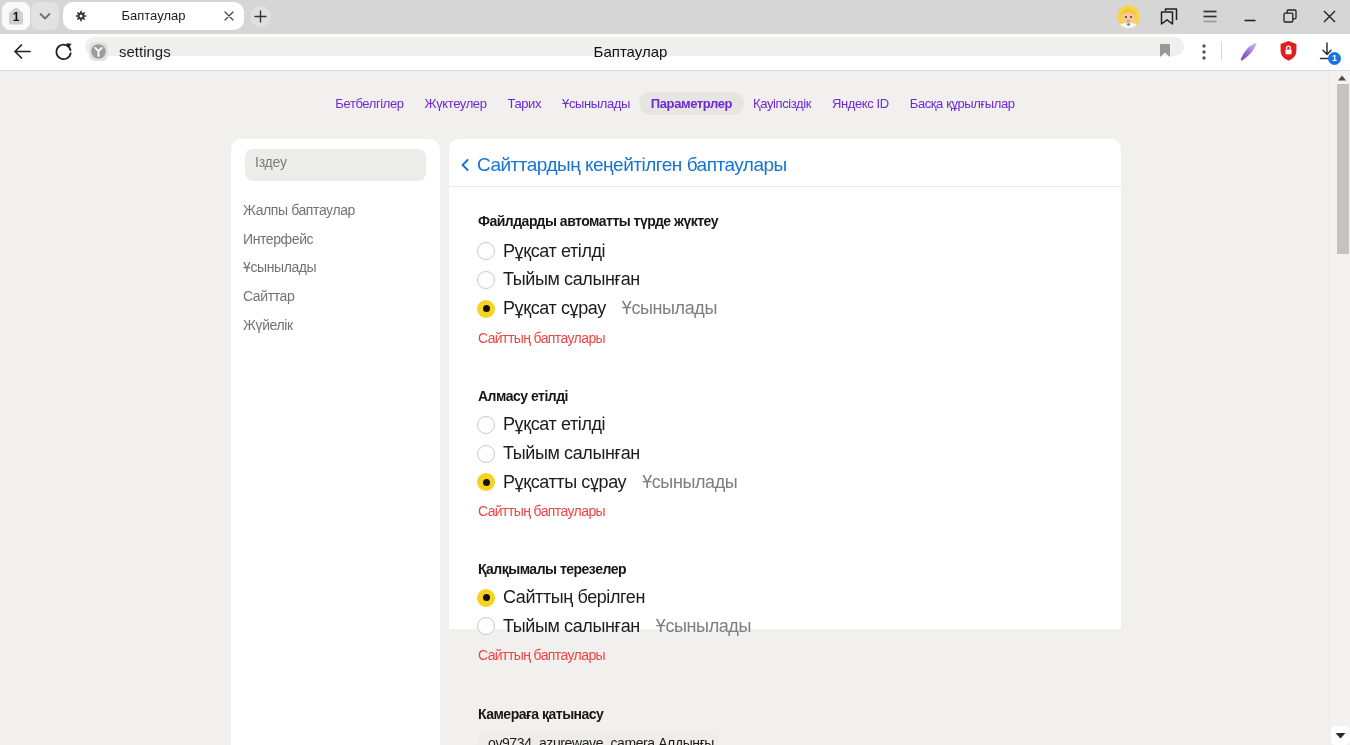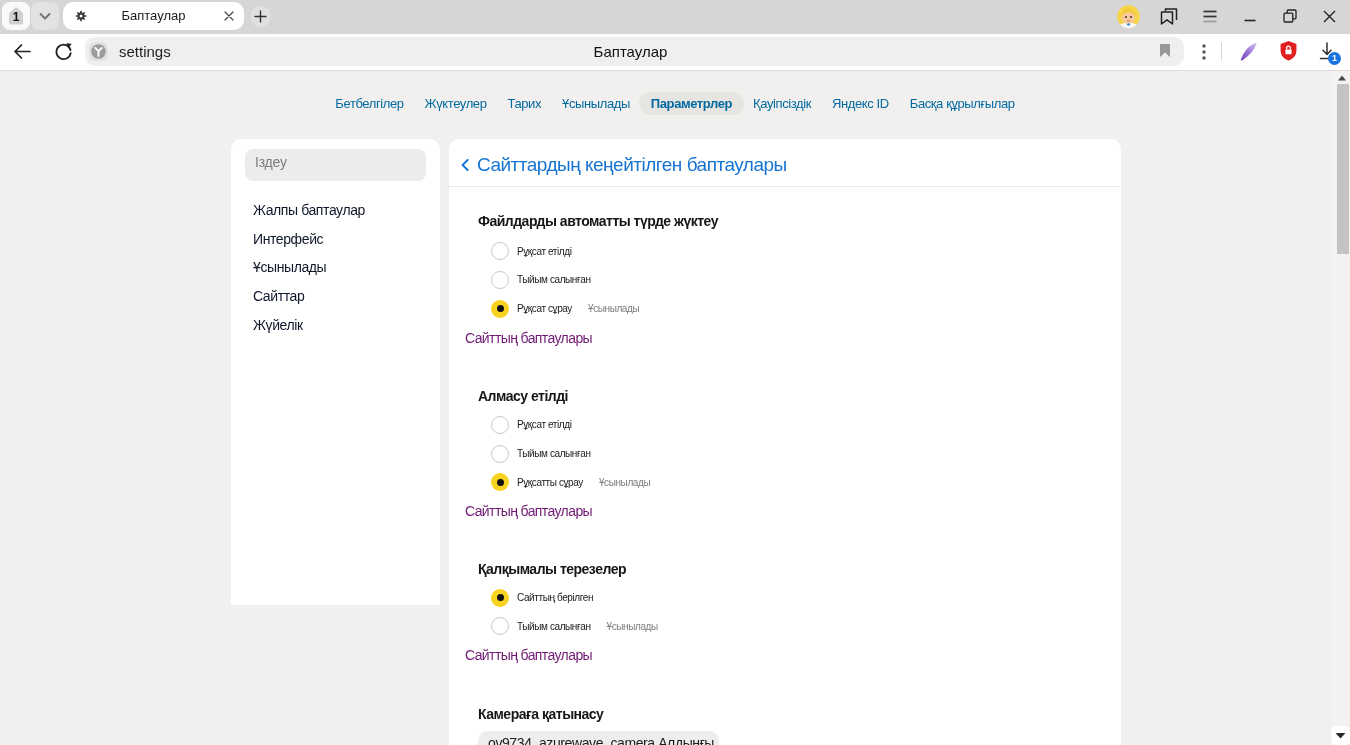--- a/index.html
+++ b/index.html
@@ -9,42 +9,42 @@
   
   #tabbar { position:absolute; left:0; top:0; width:1350px; height:34px; background:#d6d6d6; }
   #btnCount { position:absolute; left:2px; top:2px; width:28px; height:28px; background:#fafafa; border-radius:8px; }
   #btnDrop  { position:absolute; left:31px; top:2px; width:28px; height:28px; background:#e2e2e2; border-radius:8px; }
   #tab { position:absolute; left:63px; top:2px; width:181px; height:28px; background:#ffffff; border-radius:10px; }
   #tabTitle { position:absolute; left:0; top:0; width:181px; height:28px; line-height:28px; text-align:center; font-size:13px; color:#1c1c1c; }
   #btnPlus { position:absolute; left:250px; top:6px; width:21px; height:21px; background:#e0e0e0; border-radius:50%; }
   
   #addr { position:absolute; left:0; top:34px; width:1350px; height:36px; background:#ffffff; border-radius:10px 10px 0 0; }
   #addrline { position:absolute; left:0; top:70px; width:1350px; height:1px; background:#dfdddb; }
-  #field { position:absolute; left:85px; top:3px; width:1099px; height:29px; background:#f0efee; border-radius:10px; }
+  #field { position:absolute; left:85px; top:3px; width:1099px; height:19px; background:#f0efee; border-radius:10px; }
   #ybadge { position:absolute; left:4px; top:5px; width:19px; height:19px; background:#e3e2e1; border-radius:6px; }
   #settingsTxt { position:absolute; left:34px; top:0; height:29px; line-height:29px; font-size:15px; color:#1f1f1f; }
   #pageTitleAddr { position:absolute; left:-5px; top:0; width:1101px; height:29px; line-height:29px; text-align:center; font-size:15px; color:#111; }
   #sep { position:absolute; left:1221px; top:8px; width:1px; height:19px; background:#d7d7d7; }
   
   #content { position:absolute; left:0; top:71px; width:1350px; height:674px; background:#f1f0ee; }
-  #navtabs { position:absolute; left:0; top:21px; width:1350px; height:23px; display:flex; justify-content:center; align-items:center; gap:21px; font-size:13px; letter-spacing:-0.4px; color:#0369a1; }
+  #navtabs { position:absolute; left:0; top:21px; width:1350px; height:23px; display:flex; justify-content:center; align-items:center; gap:21px; font-size:13px; letter-spacing:-0.4px; color:#6d28d9; }
   #navtabs .pill { background:#e7e5e2; border-radius:12px; height:23px; line-height:23px; padding:0 12px; margin:8px -12px; font-weight:bold; }
-  #sidebar { position:absolute; left:231px; top:68px; width:209px; height:466px; background:#fff; border-radius:10px 10px 0 0; }
+  #sidebar { position:absolute; left:231px; top:68px; width:209px; height:606px; background:#fff; border-radius:10px 10px 0 0; }
   #search { position:absolute; left:14px; top:10px; width:181px; height:32px; background:#ececeb; border-radius:8px; line-height:26px; font-size:14px; letter-spacing:-0.2px; color:#7b7b7b; padding-left:10px; }
-  .sitem { position:absolute; left:22px; height:20px; line-height:20px; font-size:14px; letter-spacing:-0.4px; color:#0f172a; }
-  #main { position:absolute; left:449px; top:68px; width:672px; height:606px; background:#fff; border-radius:10px 10px 0 0; }
+  .sitem { position:absolute; left:12px; height:20px; line-height:20px; font-size:14px; letter-spacing:-0.4px; color:#737373; }
+  #main { position:absolute; left:449px; top:68px; width:672px; height:490px; background:#fff; border-radius:10px 10px 0 0; }
   #hdr { position:absolute; left:11.5px; top:15px; height:22px; display:flex; align-items:center; font-size:19px; letter-spacing:-0.5px; color:#1774d2; }
   #divider { position:absolute; left:0; top:47px; width:672px; height:1px; background:#e9e9e9; }
   .sect { position:absolute; left:29px; height:18px; line-height:18px; font-size:14px; letter-spacing:-0.5px; font-weight:bold; color:#161616; }
-  .row { position:absolute; left:42px; height:19px; display:flex; align-items:center; font-size:10px; letter-spacing:-0.4px; color:#1b1b1b; }
+  .row { position:absolute; left:28px; height:19px; display:flex; align-items:center; font-size:18px; letter-spacing:-0.4px; color:#1b1b1b; }
   .radio { width:18px; height:18px; border-radius:50%; background:#fff; border:1px solid #c9c9c9; margin-right:8px; flex:none; }
   .radio.on { background:#f7d21e; border:none; position:relative; }
   .radio.on::after { content:""; position:absolute; left:5.5px; top:5.5px; width:7px; height:7px; border-radius:50%; background:#111; }
   .hint { color:#7e7e7e; margin-left:16px; }
-  .lnk { position:absolute; left:16px; height:18px; line-height:18px; font-size:14px; letter-spacing:-0.6px; color:#701a75; }
+  .lnk { position:absolute; left:29px; height:18px; line-height:18px; font-size:14px; letter-spacing:-0.6px; color:#ef4444; }
   #drop { position:absolute; left:29px; top:592px; width:241px; height:30px; background:#eeedec; border-radius:10px; overflow:hidden; }
   #drop span { position:absolute; left:10px; top:3.5px; font-size:14px; letter-spacing:-0.4px; color:#1c1c1c; white-space:nowrap; }
   
   #thumb { position:absolute; left:1337px; top:13px; width:12px; height:170px; background:#c3c3c3; }
   #sdown { position:absolute; left:1331px; top:655px; width:19px; height:19px; background:#fff; border-radius:5px; }
 </style>
 </head>
 <body>
 
 <div id="tabbar">

